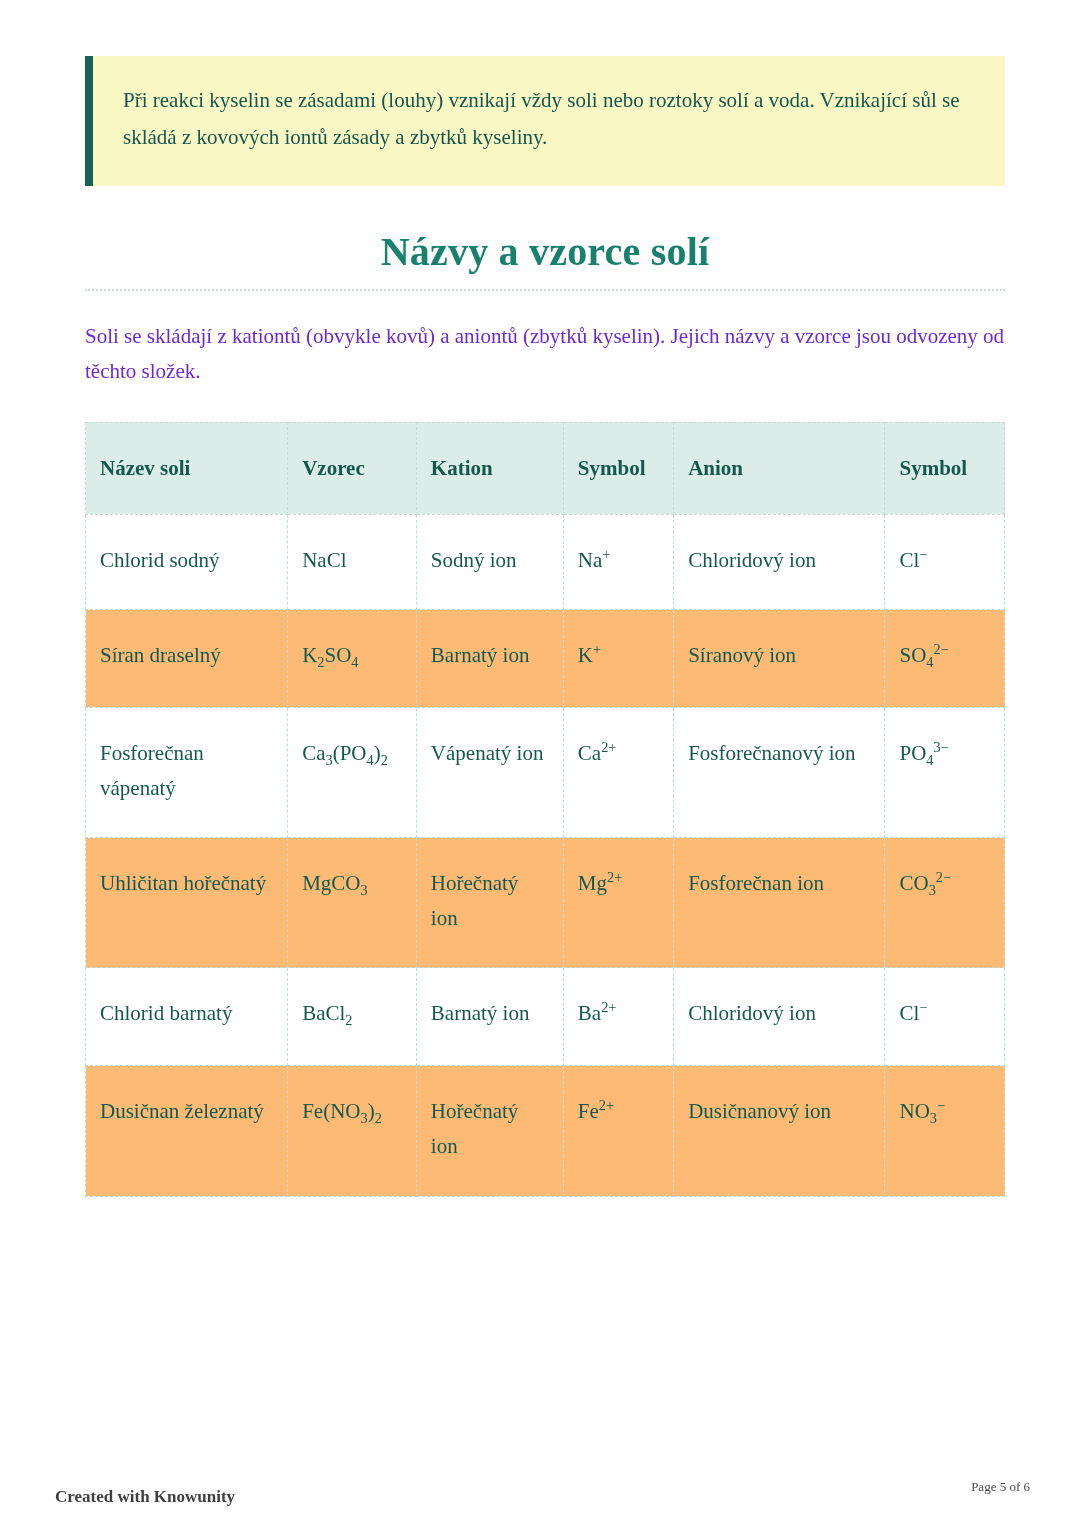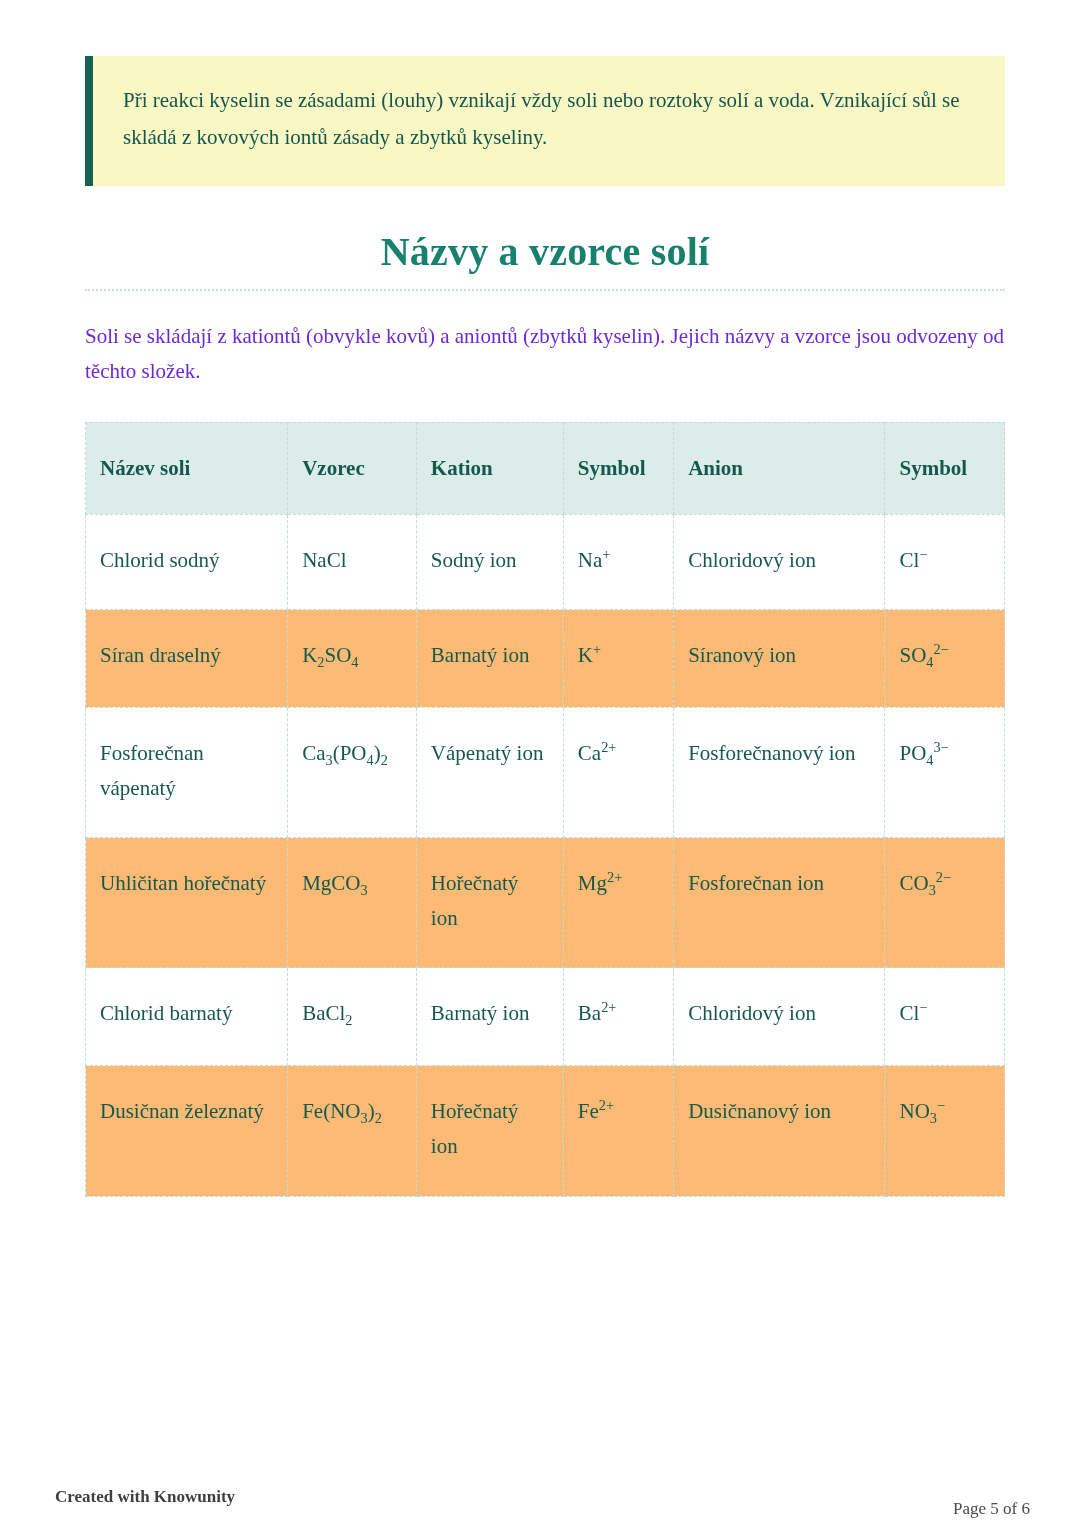--- a/index.html
+++ b/index.html
@@ -62,22 +62,22 @@
   }
   .salts tr.alt td { background:#fdba74; }
   .salts sub { font-size:68%; }
   .salts sup { font-size:68%; }
 
   .footer-left {
     position:absolute; left:55px; bottom:20px;
     color:#3f3f3f; font-weight:bold; font-size:17px;
   }
   .footer-right {
-    position:absolute; right:50px; bottom:8px;
-    color:#4a4a4a; font-size:17px;
+    position:absolute; right:50px; bottom:32px;
+    color:#4a4a4a; font-size:13px;
   }
 </style>
 </head>
 <body>
 
 <div class="page">
   <div class="content">
 
     <div class="callout">
       <span>Při reakci kyselin se zásadami (louhy) vznikají vždy soli nebo roztoky solí a voda. Vznikající sůl se skládá z kovových iontů zásady a zbytků kyseliny.</span>

